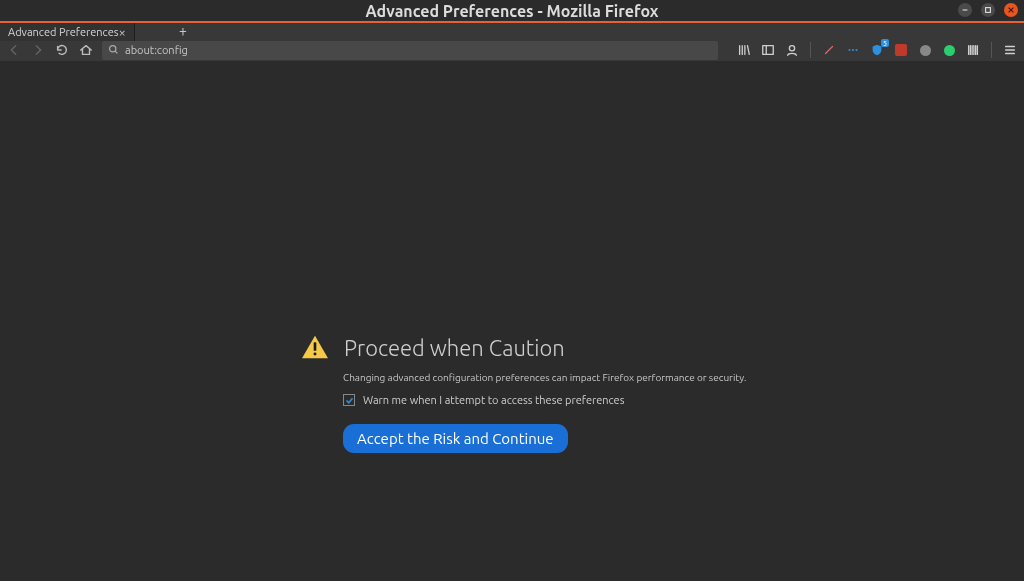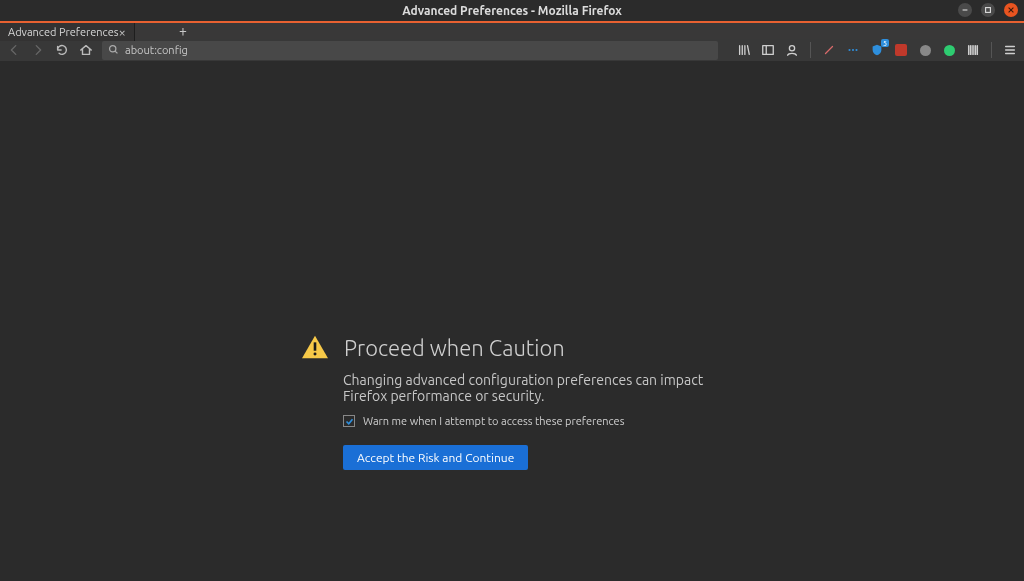--- a/index.html
+++ b/index.html
@@ -1,19 +1,19 @@
 <!DOCTYPE html>
 <html><head>
   <meta charset="utf-8">
   <style>
     * { margin:0; padding:0; box-sizing:border-box; font-family: "Ubuntu", "Segoe UI", sans-serif; }
     body { width:1024px; height:581px; overflow:hidden; background:#2b2b2b; color:#cfcfcf; }
 
     
-    .titlebar { height:21px; background:#2b2b2b; display:flex; align-items:center; justify-content:center; position:relative; font-size:12px; color:#dcdcdc; font-weight:bold;}
+    .titlebar { height:21px; background:#2b2b2b; display:flex; align-items:center; justify-content:center; position:relative; font-size:16px; color:#dcdcdc; font-weight:bold;}
     .win-controls { position:absolute; right:6px; top:3px; display:flex; gap:9px; }
     .win-btn { width:14px; height:14px; border-radius:50%; background:#4a4a4a; display:flex; align-items:center; justify-content:center; }
     .win-btn.close { background:#e95420; }
     .win-btn svg { width:8px; height:8px; fill:none; stroke:#ddd; stroke-width:1.4; }
     .win-btn.close svg { stroke:#3b1a0c; }
 
     
     .tabstrip { height:18px; background:#393838; display:flex; align-items:stretch; border-top:2px solid #e86131;gap:36px; }
     .tab { display:flex; align-items:center; background:#333232; padding:0 8px; font-size:11px; color:#d6d6d6; min-width:125px; height:18px; border-right:1px solid #1e1e1e;}
     .tab .close { margin-left:auto; font-size:13px; color:#bbb; }
@@ -37,25 +37,25 @@
     .badge { position:absolute; top:-3px; right:-4px; background:#2e8fdd; color:#fff; font-size:7px; padding:0 2px; border-radius:2px; line-height:8px;}
     .sep { width:1px; height:16px; background:#555; margin:0 2px; }
 
     
     .content { height:520px; background:#2b2b2b; position:relative; }
     .warning-box { position:absolute; left:300px; top:273px; width:450px; }
     .wb-head { display:flex; align-items:center; gap:14px; }
     .warn-icon { width:30px; height:26px; }
     .wb-title { font-size:22px; color:#cfcfcf; font-weight:300; }
     .wb-body { margin-left:43px; margin-top:12px; }
-    .wb-desc { font-size:14px; color:#c7c7c7; }
+    .wb-desc { font-size:10px; color:#c7c7c7; }
     .wb-check { display:flex; align-items:center; gap:8px; margin-top:11px; font-size:11px; color:#cfcfcf;}
     .checkbox { width:12px; height:12px; border:1px solid #888; background:#2b2b2b; display:flex; align-items:center; justify-content:center; }
     .checkbox svg { width:9px; height:9px; stroke:#2e8fdd; fill:none; stroke-width:2.2; }
-    .accept-btn { margin-top:18px; background:#1a6fd6; color:#fff; font-size:12px; padding:6px 14px; border:none; border-radius:2px; cursor:pointer; }
+    .accept-btn { margin-top:18px; background:#1a6fd6; color:#fff; font-size:15px; padding:6px 14px; border:none; border-radius:11px; cursor:pointer; }
   </style>
 </head>
 <body>
 
 <div class="titlebar">
   <span>Advanced Preferences - Mozilla Firefox</span>
   <div class="win-controls">
     <div class="win-btn">
         <svg viewBox="0 0 10 10">
           <path d="M2 5h6"></path>

